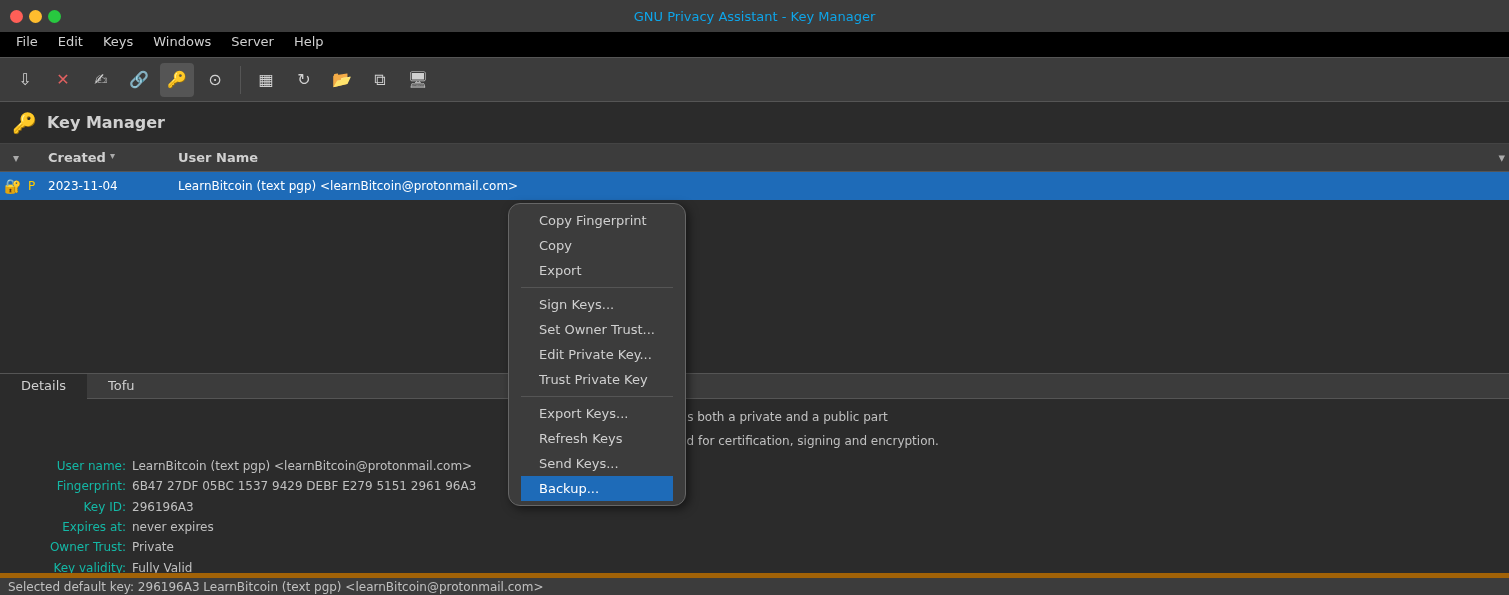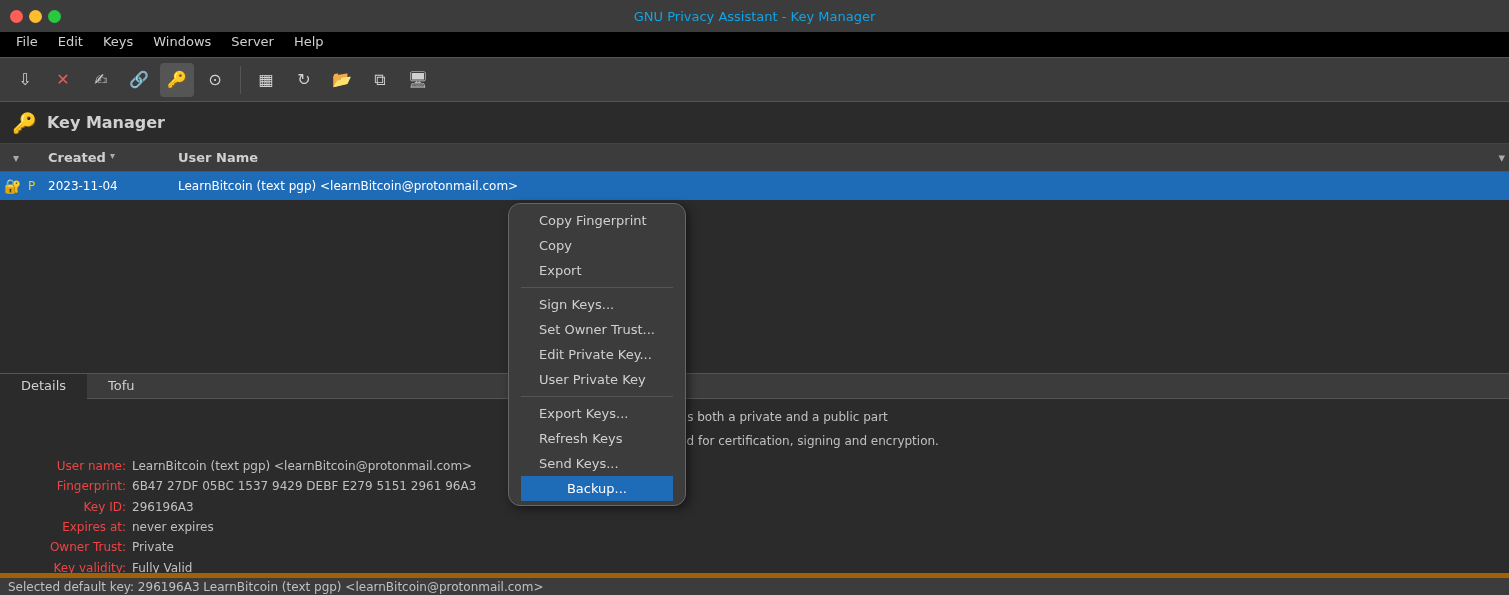--- a/index.html
+++ b/index.html
@@ -189,21 +189,21 @@
       padding: 8px 12px;
       font-size: 12px;
       color: #c0c0c0;
       line-height: 1.7;
     }
     .details-info-row {
       display: flex;
       gap: 0;
     }
     .details-label {
-      color: #ef4444;
+      color: #14b8a6;
       min-width: 120px;
       text-align: right;
       padding-right: 6px;
     }
 
     
     .statusbar {
       position: absolute;
       bottom: 0;
       left: 0;
@@ -235,21 +235,20 @@
     .ctx-item {
       padding: 5px 18px;
       font-size: 13px;
       color: #d0d0d0;
       cursor: pointer;
       white-space: nowrap;
     }
     .ctx-item.highlighted {
       background: #1e6bb8;
       color: #fff;
-      text-align: center;
     }
     .ctx-separator {
       height: 1px;
       background: #555;
       margin: 4px 0;
     }
 
     .details-info-centered {
       text-align: center;
       color: #c0c0c0;
@@ -338,21 +337,21 @@
 </div>
 
 <div class="context-menu">
   <div class="ctx-item">Copy Fingerprint</div>
   <div class="ctx-item">Copy</div>
   <div class="ctx-item">Export</div>
   <div class="ctx-separator"></div>
   <div class="ctx-item">Sign Keys...</div>
   <div class="ctx-item">Set Owner Trust...</div>
   <div class="ctx-item">Edit Private Key...</div>
-  <div class="ctx-item">User Private Key</div>
+  <div class="ctx-item">Trust Private Key</div>
   <div class="ctx-separator"></div>
   <div class="ctx-item">Export Keys...</div>
   <div class="ctx-item">Refresh Keys</div>
   <div class="ctx-item">Send Keys...</div>
   <div class="ctx-item highlighted">Backup...</div>
 </div>
 
 <div class="details-container">
   <div class="details-tabs">
     <div class="details-tab active">Details</div>

